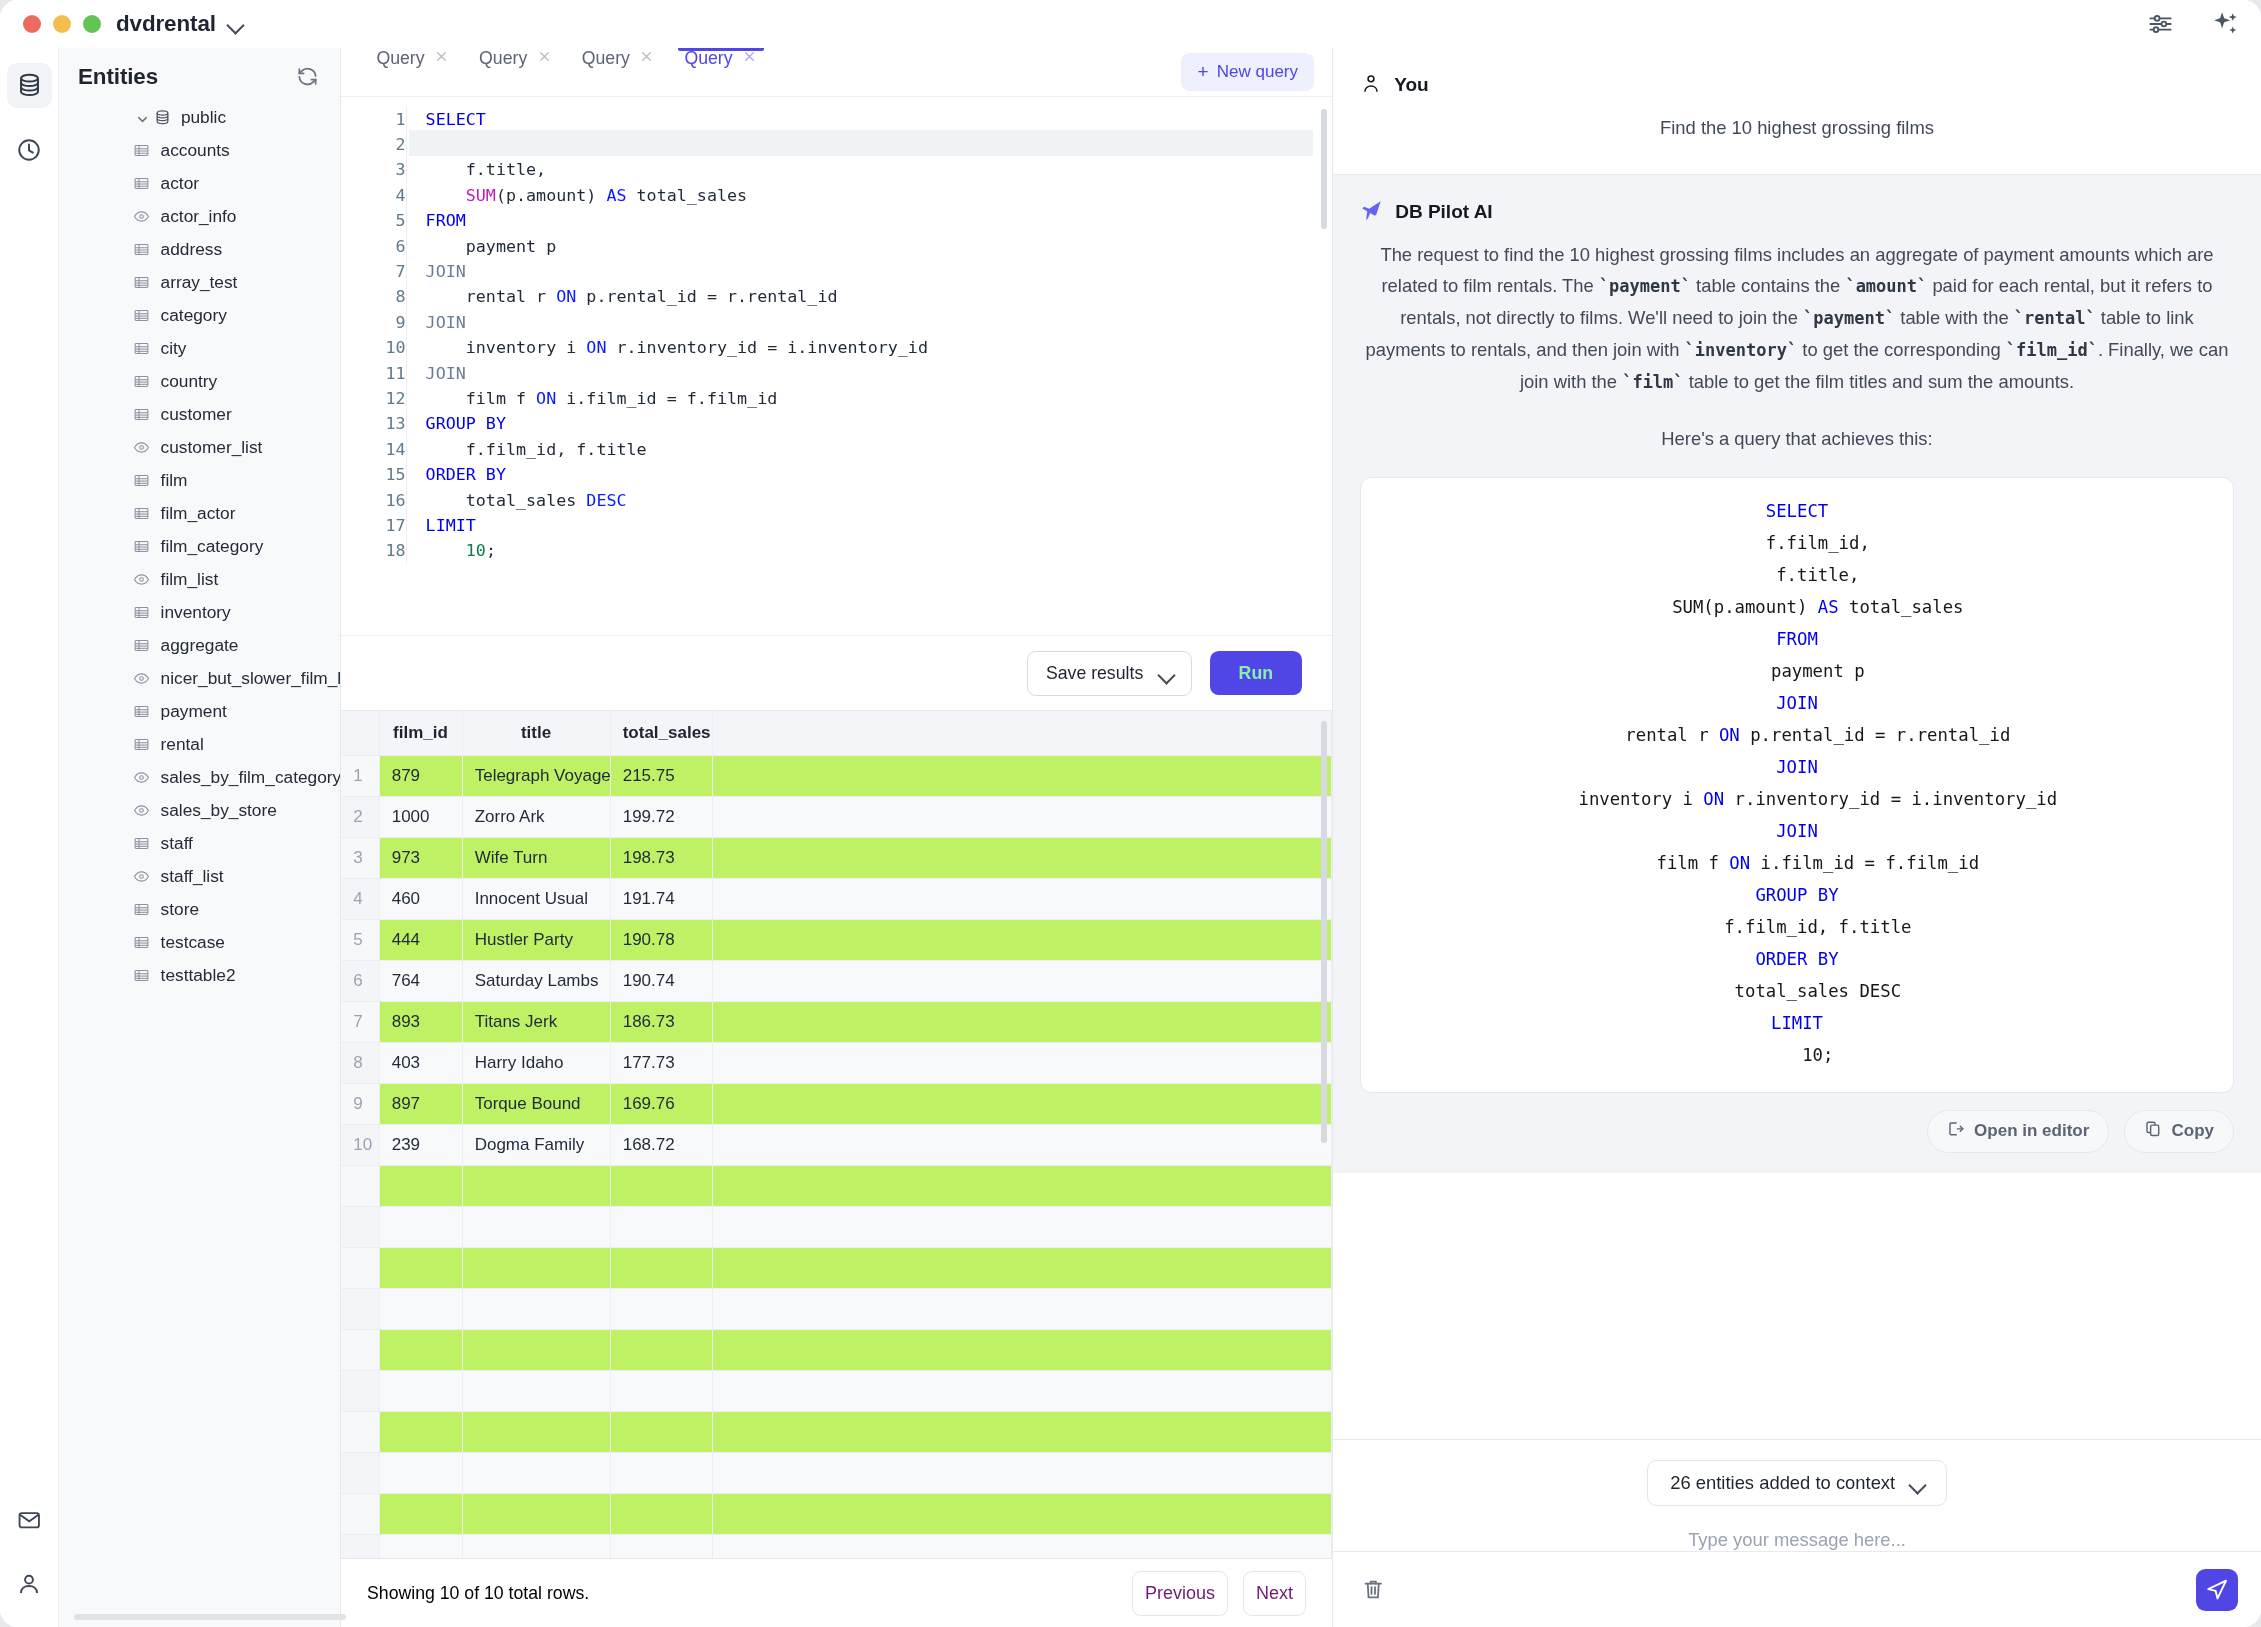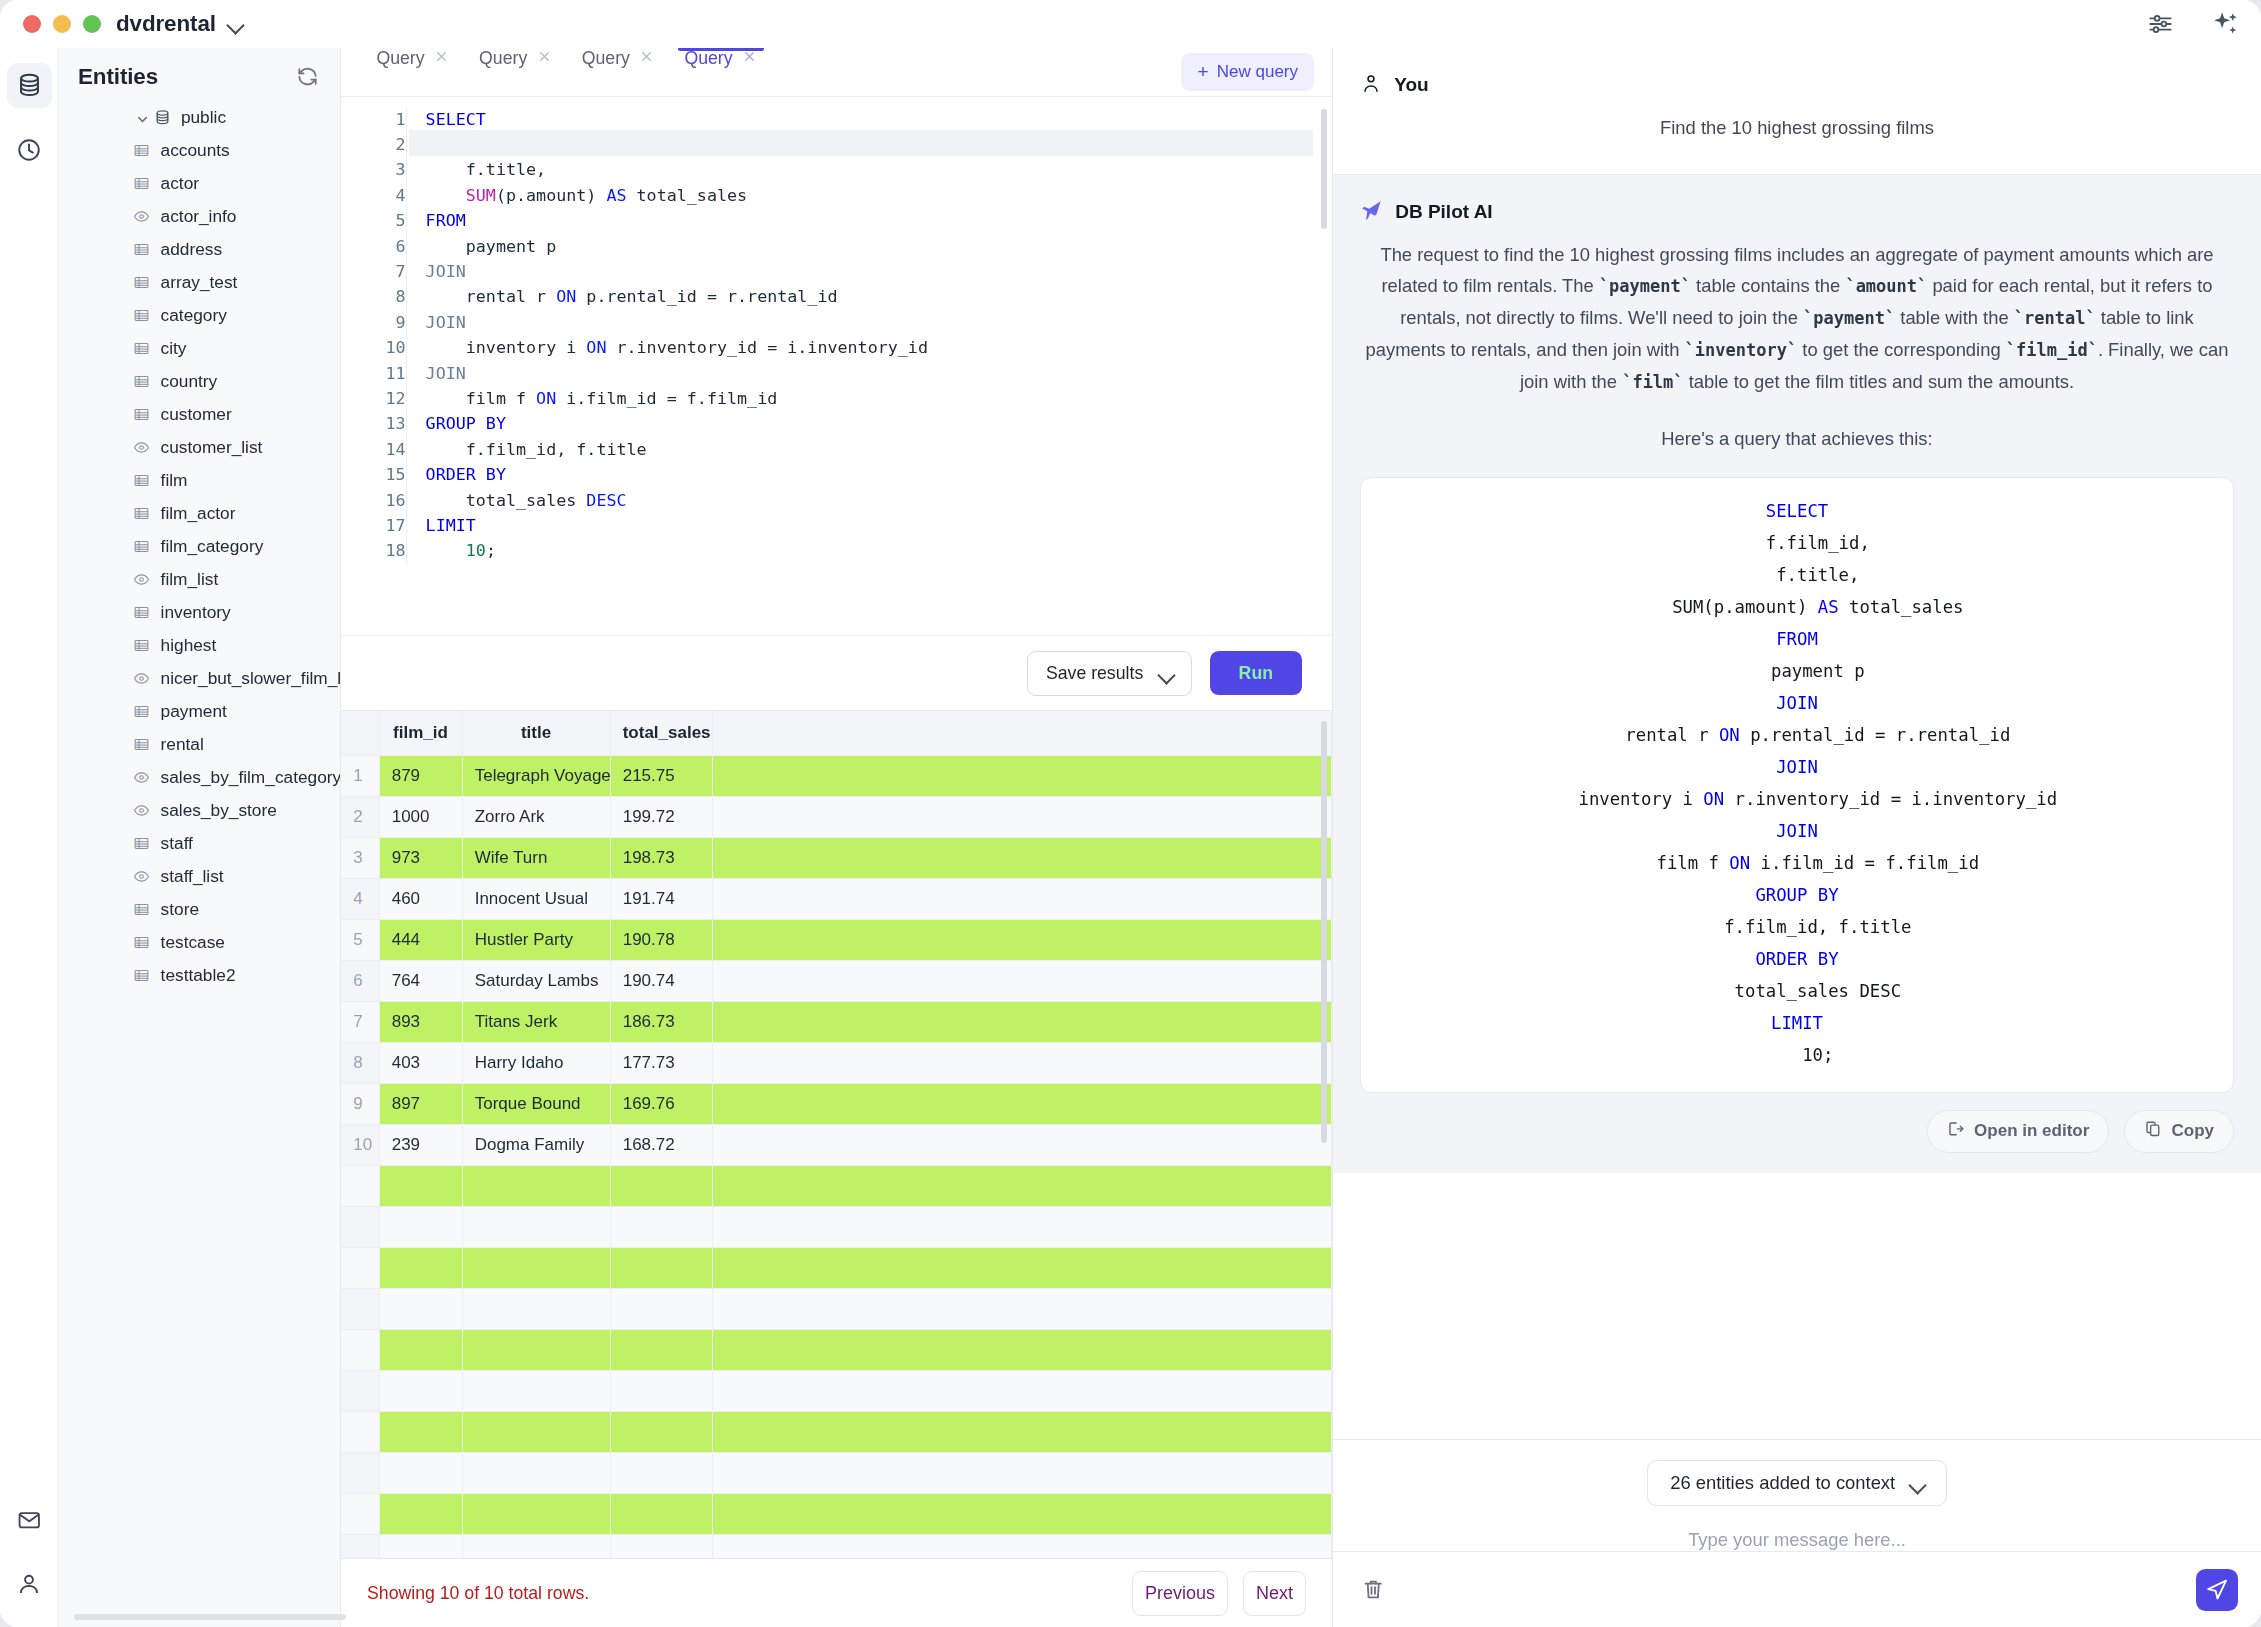--- a/index.html
+++ b/index.html
@@ -223,21 +223,21 @@
     background: #d7dae0; border-radius: 3.4px; z-index: 5;
   }
 
   .status-bar {
     height: 69px; min-height: 69px;
     display: flex; align-items: center;
     padding: 0 26px;
     border-top: 1.4px solid #e6e8ec;
     background: #fff;
   }
-  .status-text { font-size: 17.7px; color: #b91c1c; }
+  .status-text { font-size: 17.7px; color: #000000; }
   .pager { margin-left: auto; display: flex; gap: 15px; }
   .btn-pager {
     border: 1.4px solid #e2e5ea; border-radius: 8.8px;
     background: #fff; color: #701a75;
     padding: 11px 12px; font-size: 18px;
   }
 
   
   .chat { width: 928px; min-width: 928px; display: flex; flex-direction: column; background: #fff; text-align: center; }
   .chat-scroll { flex: 1; min-height: 0; overflow: hidden; position: relative; }
@@ -569,21 +569,21 @@
             <div class="tree-row">
               <span class="ent-icon">
                 <svg width="17" height="17" viewBox="0 0 24 24" fill="none" stroke="#8b93a1" stroke-width="1.5">
                   <rect x="3" y="5" width="18" height="14" rx="1.3"></rect>
                   <path d="M3 9.5 H21"></path>
                   <path d="M3 12.8 H21"></path>
                   <path d="M3 16 H21"></path>
                   <path d="M8.5 5 V19"></path>
                 </svg>
               </span>
-              <span>highest</span>
+              <span>aggregate</span>
             </div>
             <div class="tree-row">
               <span class="ent-icon">
                 <svg width="17" height="17" viewBox="0 0 24 24" fill="none" stroke="#8b93a1" stroke-width="1.5">
                   <path d="M2.2 12 C4.6 7.6 8.1 5.5 12 5.5 s7.4 2.1 9.8 6.5 c-2.4 4.4 -5.9 6.5 -9.8 6.5 S4.6 16.4 2.2 12 Z"></path>
                   <circle cx="12" cy="12" r="2.6"></circle>
                 </svg>
               </span>
               <span>nicer_but_slower_film_li</span>
             </div>

